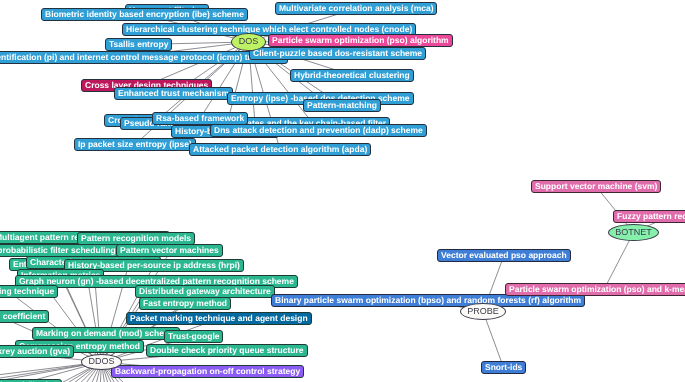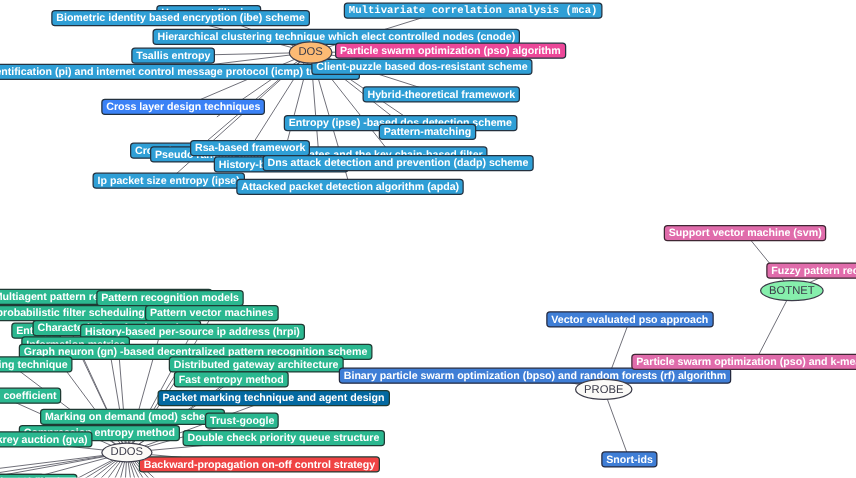--- a/index.html
+++ b/index.html
@@ -100,29 +100,30 @@
       <line x1="101.5" y1="362" x2="128.3" y2="450" stroke="#5b5b66" stroke-width="0.7"></line>
       <line x1="101.5" y1="362" x2="142.9" y2="450" stroke="#5b5b66" stroke-width="0.7"></line>
       <line x1="101.5" y1="362" x2="157.4" y2="450" stroke="#5b5b66" stroke-width="0.7"></line>
       <line x1="101.5" y1="362" x2="176.3" y2="450" stroke="#5b5b66" stroke-width="0.7"></line>
       <line x1="101.5" y1="362" x2="195.7" y2="450" stroke="#5b5b66" stroke-width="0.7"></line>
       <line x1="101.5" y1="362" x2="-140" y2="400" stroke="#5b5b66" stroke-width="0.7"></line>
       <line x1="101.5" y1="362" x2="-140" y2="392" stroke="#5b5b66" stroke-width="0.7"></line>
     </svg>
   <div id="nodes">
       <div class="node-label" style="left: 125px; top: 4px; background: rgb(47, 159, 214); border-color: rgb(35, 49, 63); color: rgb(255, 255, 255);">Hop-count filtering</div>
-      <div class="node-label" style="left: 275px; top: 2px; background: rgb(47, 159, 214); border-color: rgb(35, 49, 63); color: rgb(255, 255, 255); font-family: Liberation Mono, monospace;">Multivariate correlation analysis (mca)</div>
+      <div class="node-label" style="left: 275px; top: 2px; background: rgb(47, 159, 214); border-color: rgb(35, 49, 63); color: rgb(255, 255, 255);">Multivariate correlation analysis (mca)</div>
       <div class="node-label" style="left: 41px; top: 8px; background: rgb(47, 159, 214); border-color: rgb(35, 49, 63); color: rgb(255, 255, 255); text-align: center;">Biometric identity based encryption (ibe) scheme</div>
       <div class="node-label" style="left: 122px; top: 23px; background: rgb(47, 159, 214); border-color: rgb(35, 49, 63); color: rgb(255, 255, 255);">Hierarchical clustering technique which elect controlled nodes (cnode)</div>
       <div class="node-label" style="left: 268px; top: 34px; background: #ec4899; border-color: rgb(35, 49, 63); color: rgb(255, 255, 255);">Particle swarm optimization (pso) algorithm</div>
       <div class="node-label" style="left: 105px; top: 38px; background: rgb(47, 159, 214); border-color: rgb(35, 49, 63); color: rgb(255, 255, 255);">Tsallis entropy</div>
       <div class="node-label" style="left: -45px; top: 51px; background: rgb(47, 159, 214); border-color: rgb(35, 49, 63); color: rgb(255, 255, 255);">Packet identification (pi) and internet control message protocol (icmp) traceback</div>
       <div class="node-label" style="left: 249px; top: 47px; background: rgb(47, 159, 214); border-color: rgb(35, 49, 63); color: rgb(255, 255, 255);">Client-puzzle based dos-resistant scheme</div>
-      <div class="node-label" style="left: 290px; top: 69px; background: rgb(47, 159, 214); border-color: rgb(35, 49, 63); color: rgb(255, 255, 255);">Hybrid-theoretical framework</div>
-      <div class="node-label" style="left: 81px; top: 79px; background: #3b82f6; border-color: rgb(35, 49, 63); color: rgb(255, 255, 255);">Cross layer design techniques</div>
+      <div class="node-label" style="left: 290px; top: 69px; background: rgb(47, 159, 214); border-color: rgb(35, 49, 63); color: rgb(255, 255, 255);">Hybrid-theoretical clustering</div>
+      <div class="node-label" style="left: 81px; top: 79px; background: #be185d; border-color: rgb(35, 49, 63); color: rgb(255, 255, 255);">Cross layer design techniques</div>
+      <div class="node-label" style="left: 114px; top: 87px; background: rgb(47, 159, 214); border-color: rgb(35, 49, 63); color: rgb(255, 255, 255);">Enhanced trust mechanism</div>
       <div class="node-label" style="left: 227px; top: 92px; background: rgb(47, 159, 214); border-color: rgb(35, 49, 63); color: rgb(255, 255, 255);">Entropy (ipse) -based dos detection scheme</div>
       <div class="node-label" style="left: 303px; top: 99px; background: rgb(47, 159, 214); border-color: rgb(35, 49, 63); color: rgb(255, 255, 255);">Pattern-matching</div>
       <div class="node-label" style="left: 104px; top: 114px; background: rgb(47, 159, 214); border-color: rgb(35, 49, 63); color: rgb(255, 255, 255);">Cross-layer rate limiting</div>
       <div class="node-label" style="left: 120px; top: 117px; background: rgb(47, 159, 214); border-color: rgb(35, 49, 63); color: rgb(255, 255, 255);">Pseudo random number generates and the key chain-based filter</div>
       <div class="node-label" style="left: 152px; top: 112px; background: rgb(47, 159, 214); border-color: rgb(35, 49, 63); color: rgb(255, 255, 255);">Rsa-based framework</div>
       <div class="node-label" style="left: 171px; top: 125px; background: rgb(47, 159, 214); border-color: rgb(35, 49, 63); color: rgb(255, 255, 255);">History-based ip filtering</div>
       <div class="node-label" style="left: 210px; top: 124px; background: rgb(47, 159, 214); border-color: rgb(35, 49, 63); color: rgb(255, 255, 255);">Dns attack detection and prevention (dadp) scheme</div>
       <div class="node-label" style="left: 74px; top: 138px; background: rgb(47, 159, 214); border-color: rgb(35, 49, 63); color: rgb(255, 255, 255);">Ip packet size entropy (ipse)</div>
       <div class="node-label" style="left: 189px; top: 143px; background: rgb(47, 159, 214); border-color: rgb(35, 49, 63); color: rgb(255, 255, 255);">Attacked packet detection algorithm (apda)</div>
       <div class="node-label" style="left: -9px; top: 231px; background: rgb(43, 184, 144); border-color: rgb(30, 58, 51); color: rgb(255, 255, 255);">Multiagent pattern recognition mechanism</div>
@@ -137,27 +138,27 @@
       <div class="node-label" style="left: -41px; top: 285px; background: rgb(43, 184, 144); border-color: rgb(30, 58, 51); color: rgb(255, 255, 255);">Data mining technique</div>
       <div class="node-label" style="left: 135px; top: 285px; background: rgb(43, 184, 144); border-color: rgb(30, 58, 51); color: rgb(255, 255, 255);">Distributed gateway architecture</div>
       <div class="node-label" style="left: 139px; top: 297px; background: rgb(43, 184, 144); border-color: rgb(30, 58, 51); color: rgb(255, 255, 255);">Fast entropy method</div>
       <div class="node-label" style="left: -49px; top: 310px; background: rgb(43, 184, 144); border-color: rgb(30, 58, 51); color: rgb(255, 255, 255);">Correlation coefficient</div>
       <div class="node-label" style="left: 126px; top: 312px; background: #0369a1; border-color: rgb(30, 58, 51); color: rgb(255, 255, 255);">Packet marking technique and agent design</div>
       <div class="node-label" style="left: 32px; top: 327px; background: rgb(43, 184, 144); border-color: rgb(30, 58, 51); color: rgb(255, 255, 255);">Marking on demand (mod) scheme</div>
       <div class="node-label" style="left: 164px; top: 330px; background: rgb(43, 184, 144); border-color: rgb(30, 58, 51); color: rgb(255, 255, 255);">Trust-google</div>
       <div class="node-label" style="left: 15px; top: 340px; background: rgb(43, 184, 144); border-color: rgb(30, 58, 51); color: rgb(255, 255, 255);">Compression entropy method</div>
       <div class="node-label" style="left: 146px; top: 344px; background: rgb(43, 184, 144); border-color: rgb(30, 58, 51); color: rgb(255, 255, 255);">Double check priority queue structure</div>
       <div class="node-label" style="left: -69px; top: 345px; background: rgb(43, 184, 144); border-color: rgb(30, 58, 51); color: rgb(255, 255, 255);">Generalized vickrey auction (gva)</div>
-      <div class="node-label" style="left: 111px; top: 365px; background: #ef4444; border-color: rgb(30, 58, 51); color: rgb(255, 255, 255);">Backward-propagation on-off control strategy</div>
+      <div class="node-label" style="left: 111px; top: 365px; background: #8b5cf6; border-color: rgb(30, 58, 51); color: rgb(255, 255, 255);">Backward-propagation on-off control strategy</div>
       <div class="node-label" style="left: -91px; top: 379px; background: rgb(43, 184, 144); border-color: rgb(30, 58, 51); color: rgb(255, 255, 255);">Deterministic packet marking</div>
       <div class="node-label" style="left: -34px; top: 379px; background: rgb(43, 184, 144); border-color: rgb(30, 58, 51); color: rgb(255, 255, 255);">Router-based filtering</div>
       <div class="node-label" style="left: 437px; top: 249px; background: rgb(63, 126, 214); border-color: rgb(35, 41, 63); color: rgb(255, 255, 255);">Vector evaluated pso approach</div>
       <div class="node-label" style="left: 271px; top: 294px; background: rgb(63, 126, 214); border-color: rgb(35, 41, 63); color: rgb(255, 255, 255); text-align: center;">Binary particle swarm optimization (bpso) and random forests (rf) algorithm</div>
       <div class="node-label" style="left: 481px; top: 361px; background: rgb(63, 126, 214); border-color: rgb(35, 41, 63); color: rgb(255, 255, 255);">Snort-ids</div>
       <div class="node-label" style="left: 531px; top: 180px; background: rgb(224, 108, 171); border-color: rgb(63, 38, 51); color: rgb(255, 255, 255);">Support vector machine (svm)</div>
       <div class="node-label" style="left: 613px; top: 210px; background: rgb(224, 108, 171); border-color: rgb(63, 38, 51); color: rgb(255, 255, 255);">Fuzzy pattern recognition</div>
       <div class="node-label" style="left: 505px; top: 283px; background: rgb(224, 108, 171); border-color: rgb(63, 38, 51); color: rgb(255, 255, 255);">Particle swarm optimization (pso) and k-means</div>
-      <div class="hub" style="left: 231px; top: 33px; width: 35px; height: 18px; line-height: 15px; background: #fdba74; border-color: rgb(61, 61, 74); color: rgb(58, 58, 72);"><span>DOS</span></div>
+      <div class="hub" style="left: 231px; top: 33px; width: 35px; height: 18px; line-height: 15px; background: #bef264; border-color: rgb(61, 61, 74); color: rgb(58, 58, 72);"><span>DOS</span></div>
       <div class="hub" style="left: 81px; top: 354px; width: 41px; height: 16px; line-height: 13px; background: rgb(251, 250, 247); border-color: rgb(61, 61, 74); color: rgb(58, 58, 72);"><span>DDOS</span></div>
       <div class="hub" style="left: 460px; top: 303px; width: 46px; height: 17px; line-height: 14px; background: rgb(251, 250, 247); border-color: rgb(61, 61, 74); color: rgb(58, 58, 72);"><span>PROBE</span></div>
       <div class="hub" style="left: 608px; top: 224px; width: 51px; height: 17px; line-height: 14px; background: #86efac; border-color: rgb(61, 61, 74); color: rgb(58, 58, 72);"><span>BOTNET</span></div>
     </div>
 </div>
 
 </body></html>

